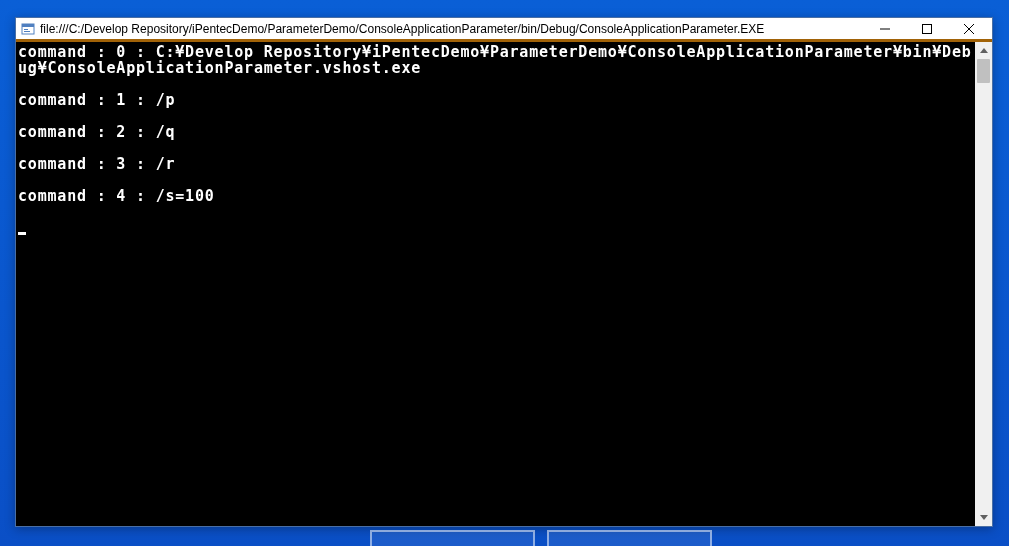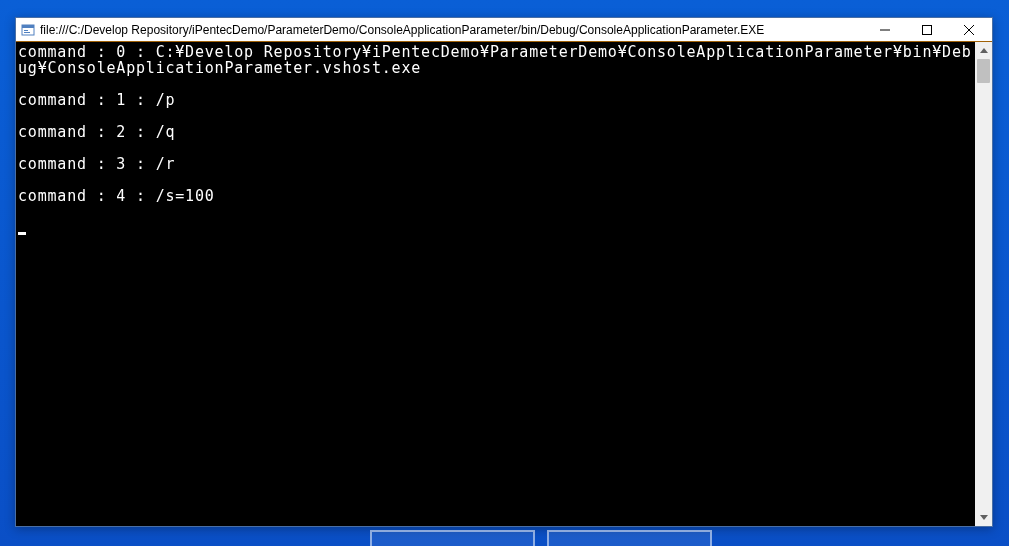--- a/index.html
+++ b/index.html
@@ -26,21 +26,21 @@
       display: flex;
       flex-direction: column;
       box-shadow: 0 2px 10px rgba(0,0,0,0.3);
     }
     .titlebar {
       height: 24px;
       background: #ffffff;
       display: flex;
       align-items: center;
       padding: 0 2px 0 5px;
-      border-bottom: 1px solid #a16207;
+      border-bottom: 3px solid #a16207;
       flex-shrink: 0;
     }
     .app-icon {
       width: 14px;
       height: 14px;
       margin-right: 5px;
       flex-shrink: 0;
     }
     .title-text {
       font-size: 12px;
@@ -79,20 +79,21 @@
       flex: 1;
       padding: 2px 2px;
       font-family: "MS Gothic", "Consolas", monospace;
       font-size: 15px;
       line-height: 16px;
       color: #ffffff;
       white-space: pre-wrap;
       word-break: break-all;
       overflow: hidden;
       letter-spacing: 0.8px;
+      font-weight: bold;
     }
     .console-line {
       min-height: 16px;
     }
     .cursor {
       display: inline-block;
       width: 8px;
       height: 3px;
       background: #ffffff;
       vertical-align: bottom;

